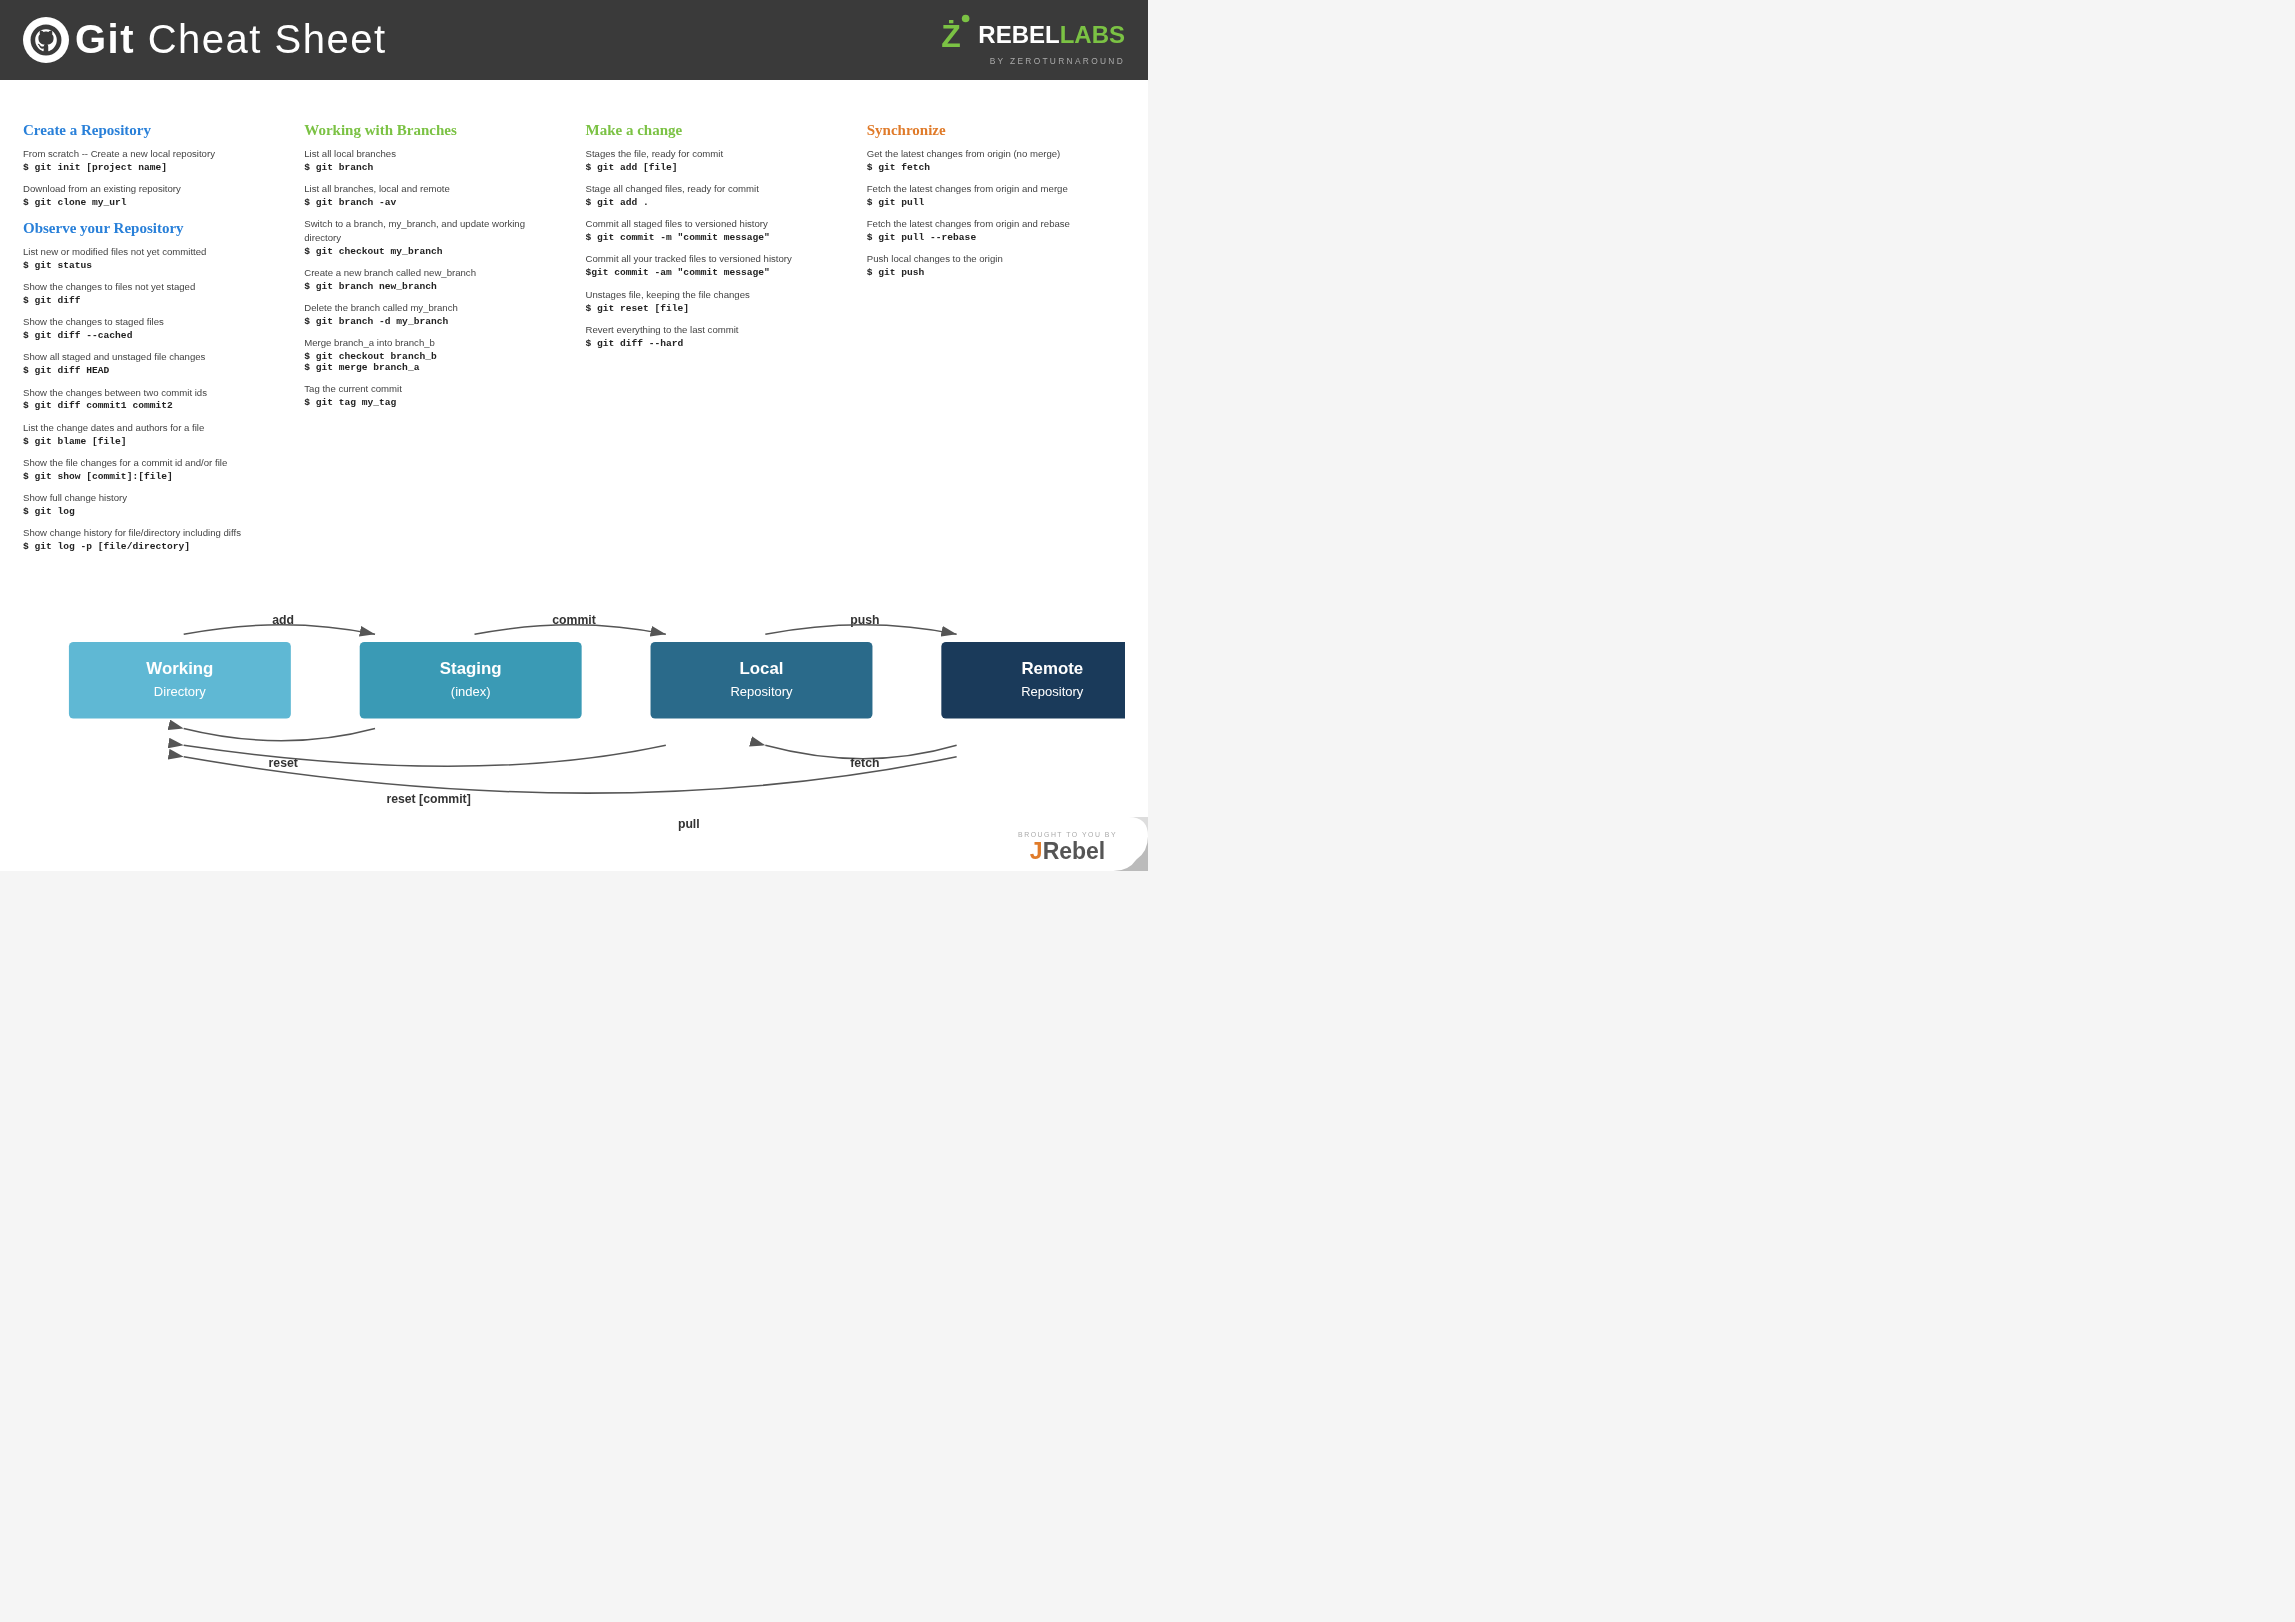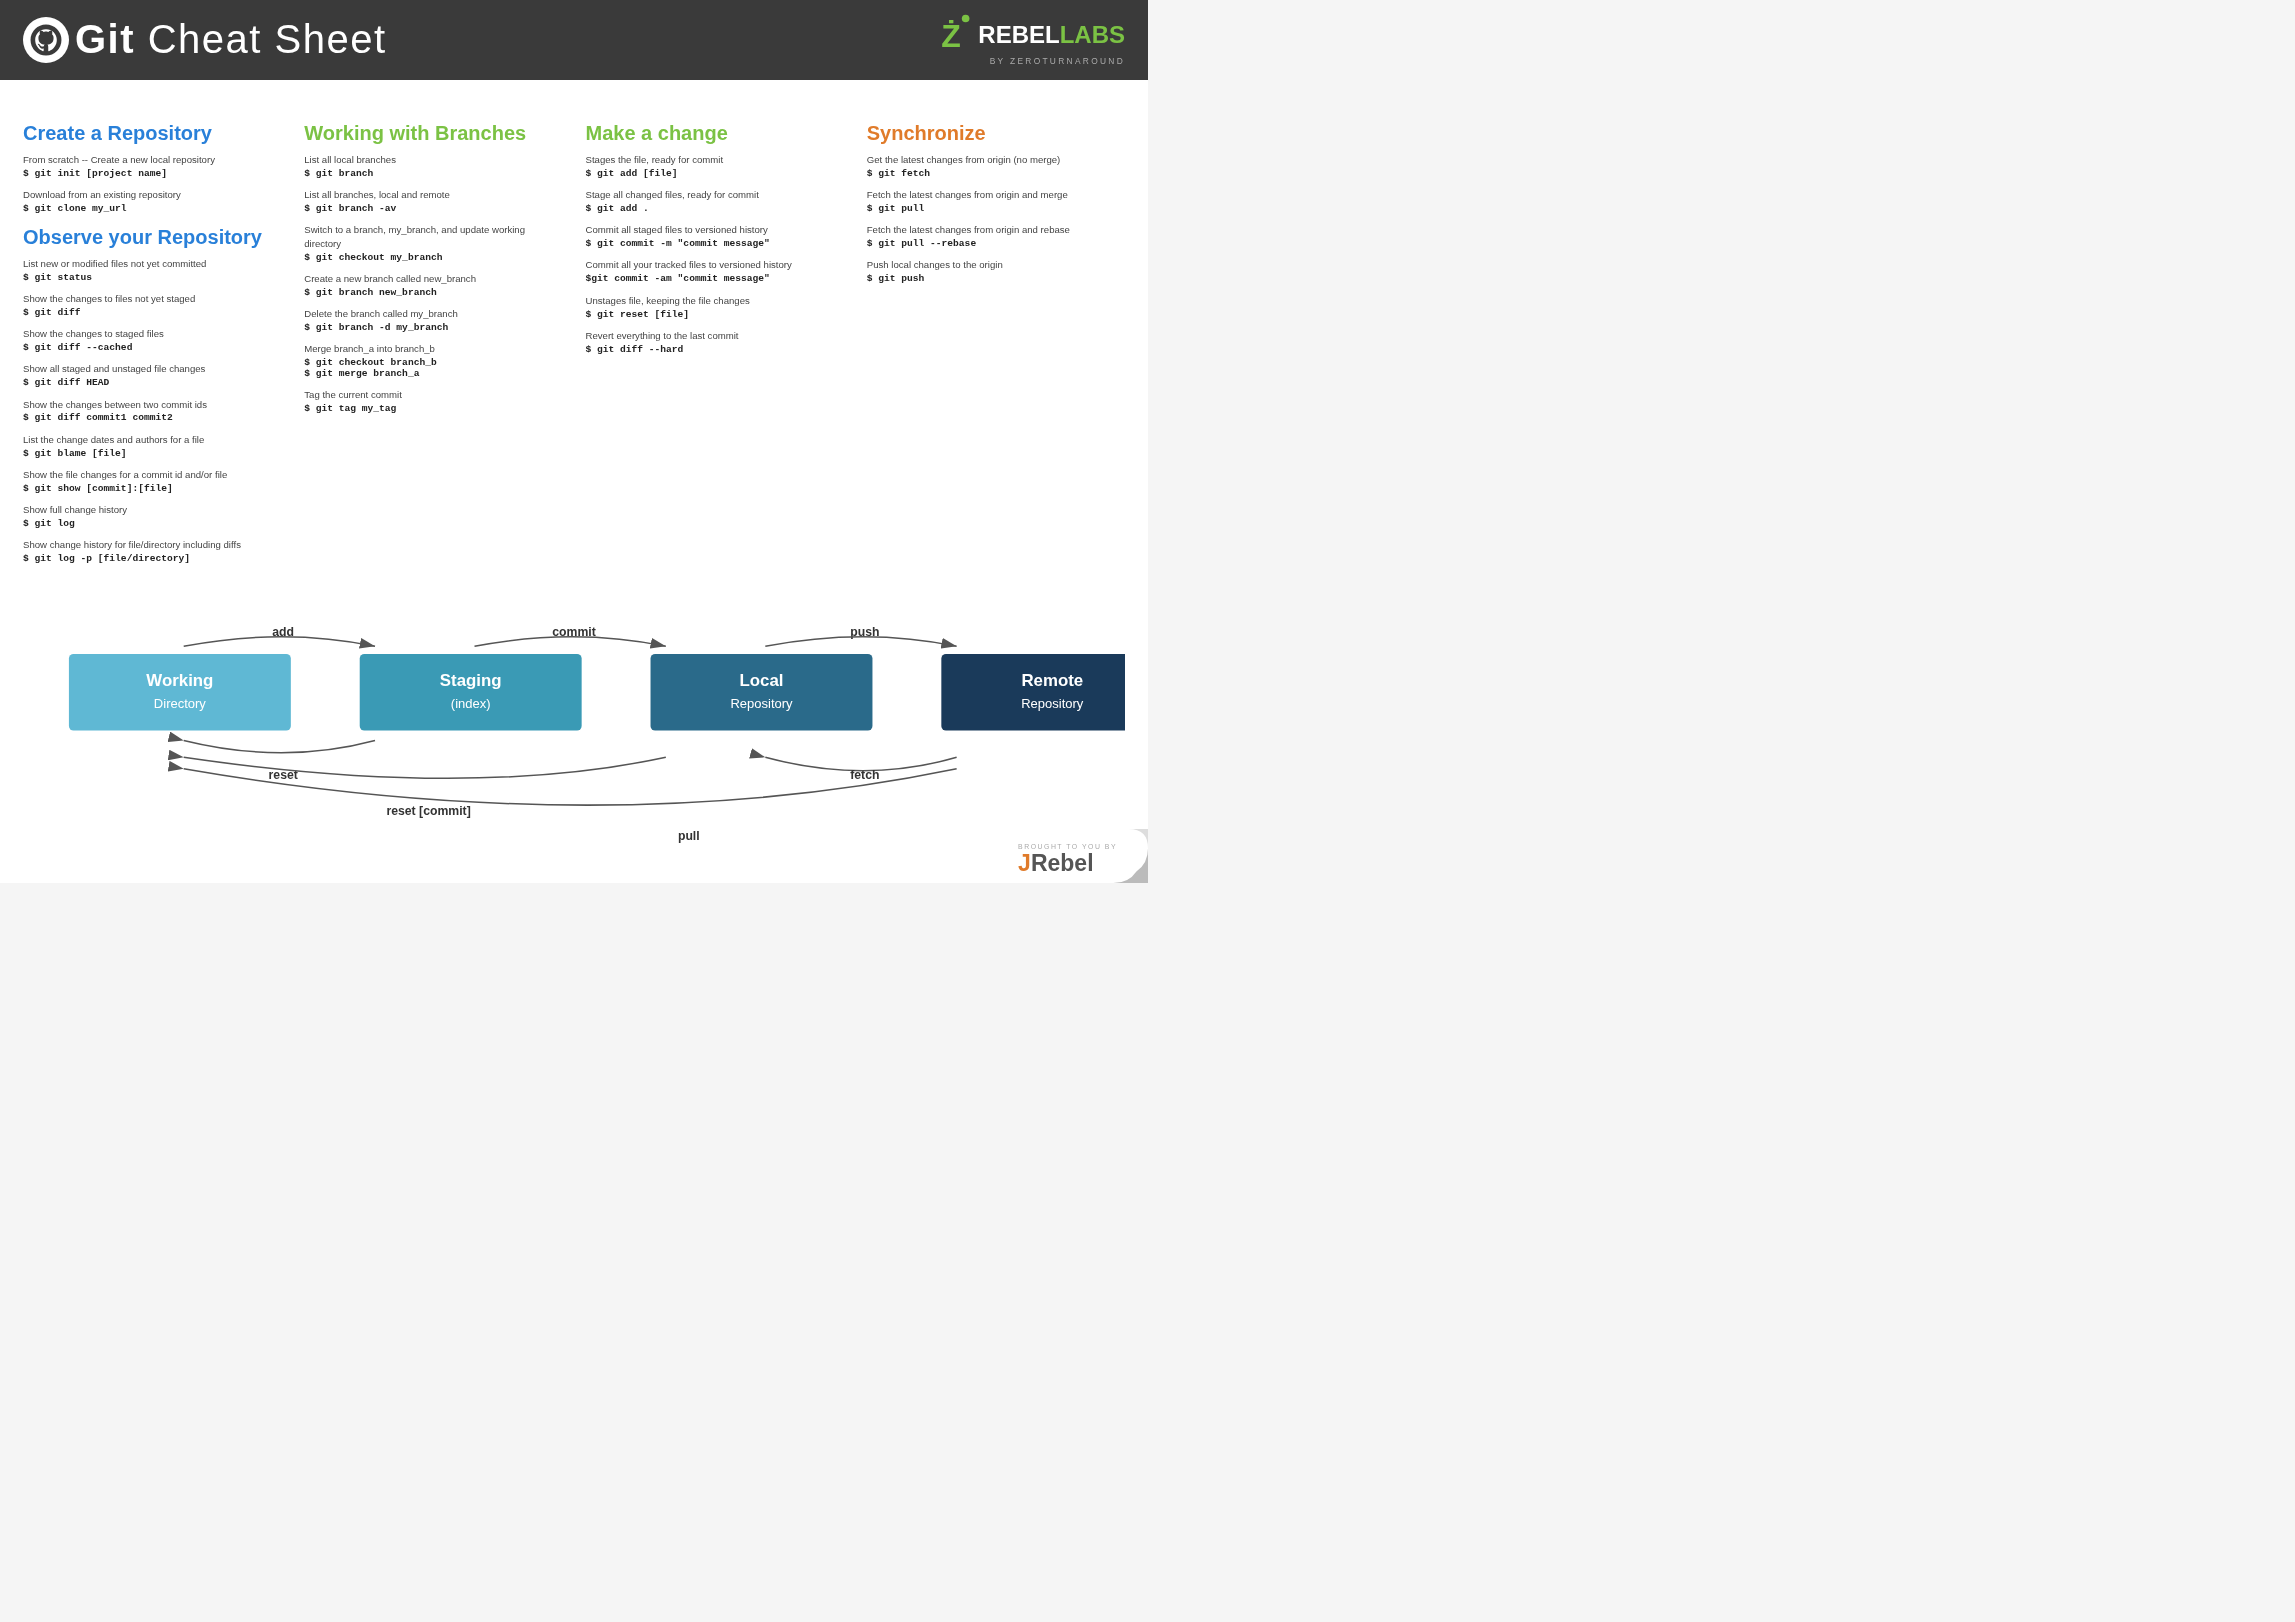--- a/index.html
+++ b/index.html
@@ -83,24 +83,25 @@
       display: grid;
       grid-template-columns: 1fr 1fr 1fr 1fr;
       gap: 0 23px;
     }
 
     .column {
       padding: 7.7px 0;
     }
 
     .section-title {
-      font-size: 20px;
+      font-size: 15px;
       font-weight: 900;
       margin-bottom: 7.7px;
       margin-top: 12.2px;
+      font-family: Liberation Serif, serif;
     }
     .section-title.blue { color: #2980d9; }
     .section-title.green { color: #7bc244; }
     .section-title.orange { color: #e07b2a; }
 
     .entry {
       margin-bottom: 9.2px;
     }
     .entry p {
       font-size: 9.6px;
@@ -346,21 +347,21 @@
 
     <path d="M 1220 200 Q 1100 235 970 200" stroke="#555" stroke-width="2" fill="none" marker-end="url(#arrowhead-left)"></path>
     <text x="1100" y="228" text-anchor="middle" font-size="16" font-weight="bold" fill="#333" font-family="Arial">fetch</text>
 
     <path d="M 1220 215 Q 760 310 210 215" stroke="#555" stroke-width="2" fill="none" marker-end="url(#arrowhead-left)"></path>
     <text x="870" y="308" text-anchor="middle" font-size="16" font-weight="bold" fill="#333" font-family="Arial">pull</text>
 
   </svg>
 
   
-  <div style="position:absolute; bottom:6.1px; right:31px; text-align:left;">
+  <div style="position:absolute; bottom:6.1px; right:31px; text-align:center;">
     <div style="font-size:6.9px; color:#aaa; text-transform:uppercase; letter-spacing:1.5px;">BROUGHT TO YOU BY</div>
     <div style="font-size:23px; font-weight:900; font-family:Arial;">
       <span style="color:#e07b2a;">J</span><span style="color:#555;">Rebel</span>
     </div>
   </div>
 
   
   <div style="position:absolute; bottom:0; right:0; width:54px; height:54px; overflow:hidden;">
     <svg width="54" height="54" viewBox="0 0 70 70">
       <path d="M 70 70 L 70 25 Q 70 0 45 0 L 70 0 Z" fill="#ddd"></path>

